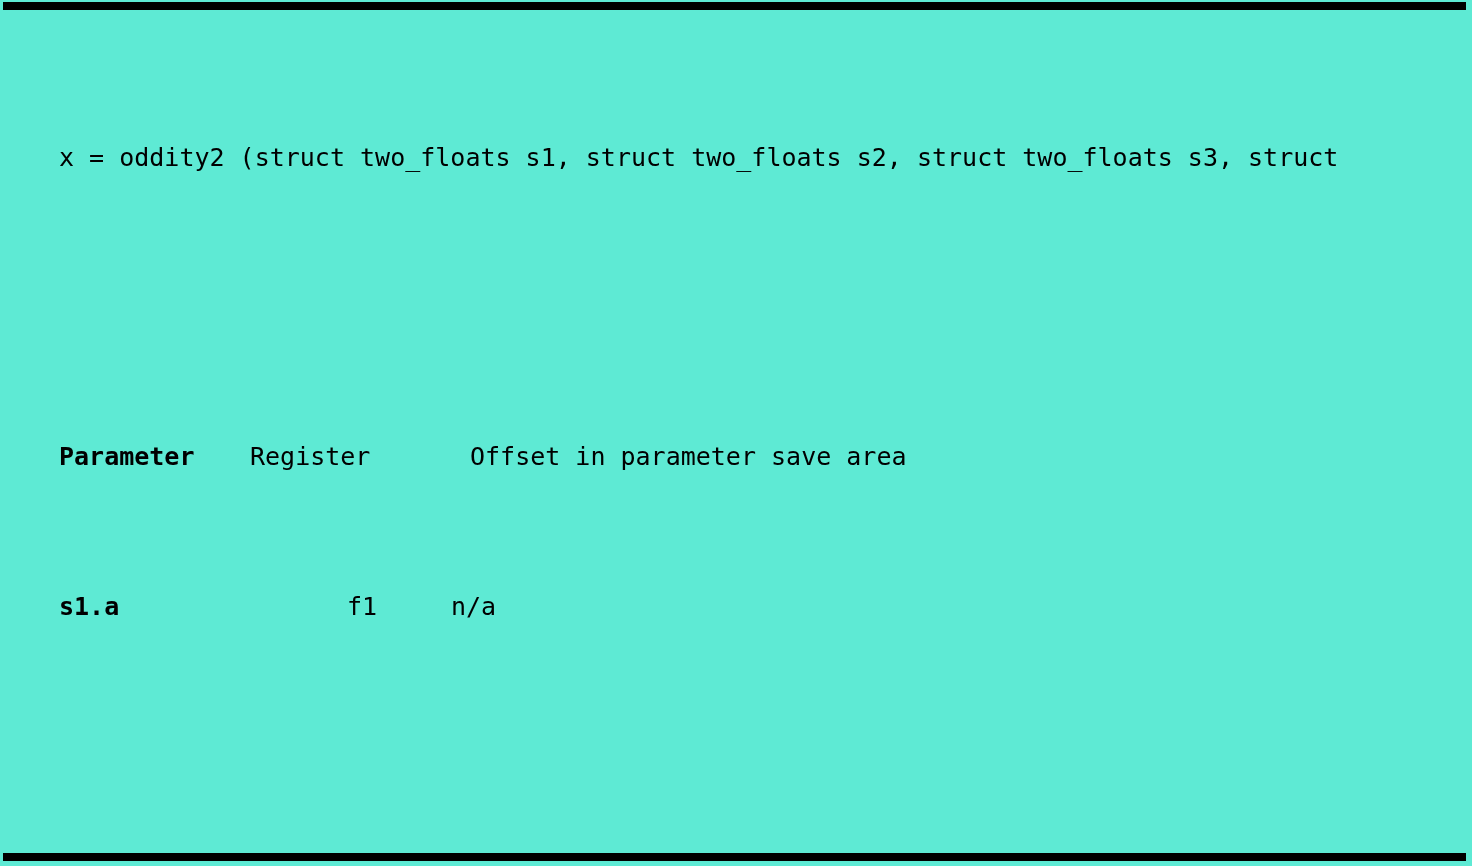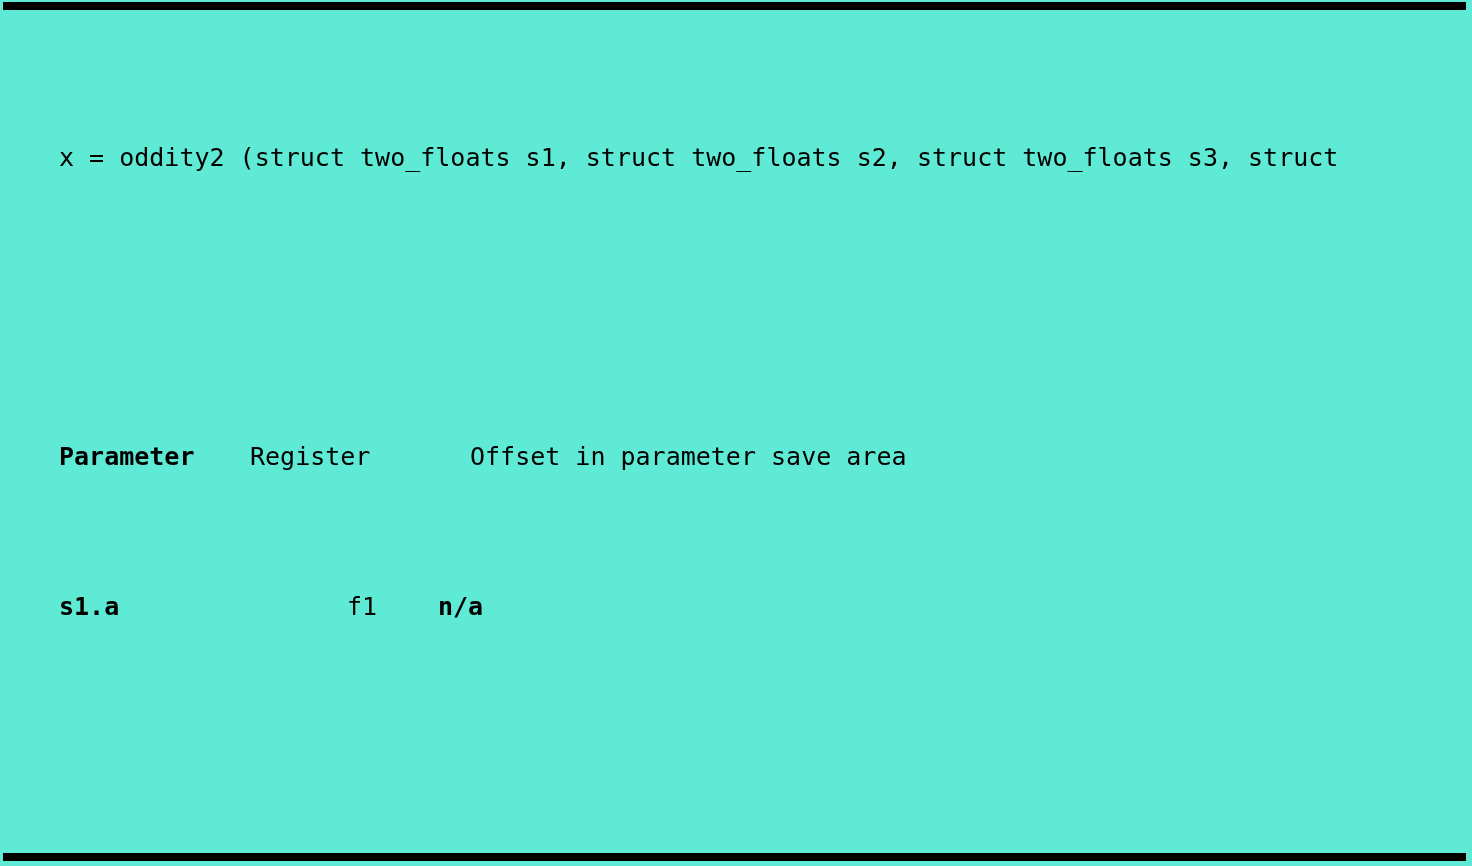--- a/index.html
+++ b/index.html
@@ -48,21 +48,21 @@
   }
   .t-row > span {
     position: absolute;
     top: 0;
     white-space: pre;
   }
   .col-param    { left: 0; font-weight: bold; }
   .col-reg-head { left: 191px; text-align: right; }  
   .col-reg      { left: 288px; }  
   .col-off-head { left: 411px; }  
-  .col-off      { left: 379px; font-weight: bold; }  
+  .col-off      { left: 392px; }  
 </style>
 </head>
 <body>
 
 <div class="figure">
 
   <div class="rule rule-top"></div>
 
   <div class="content">
 

